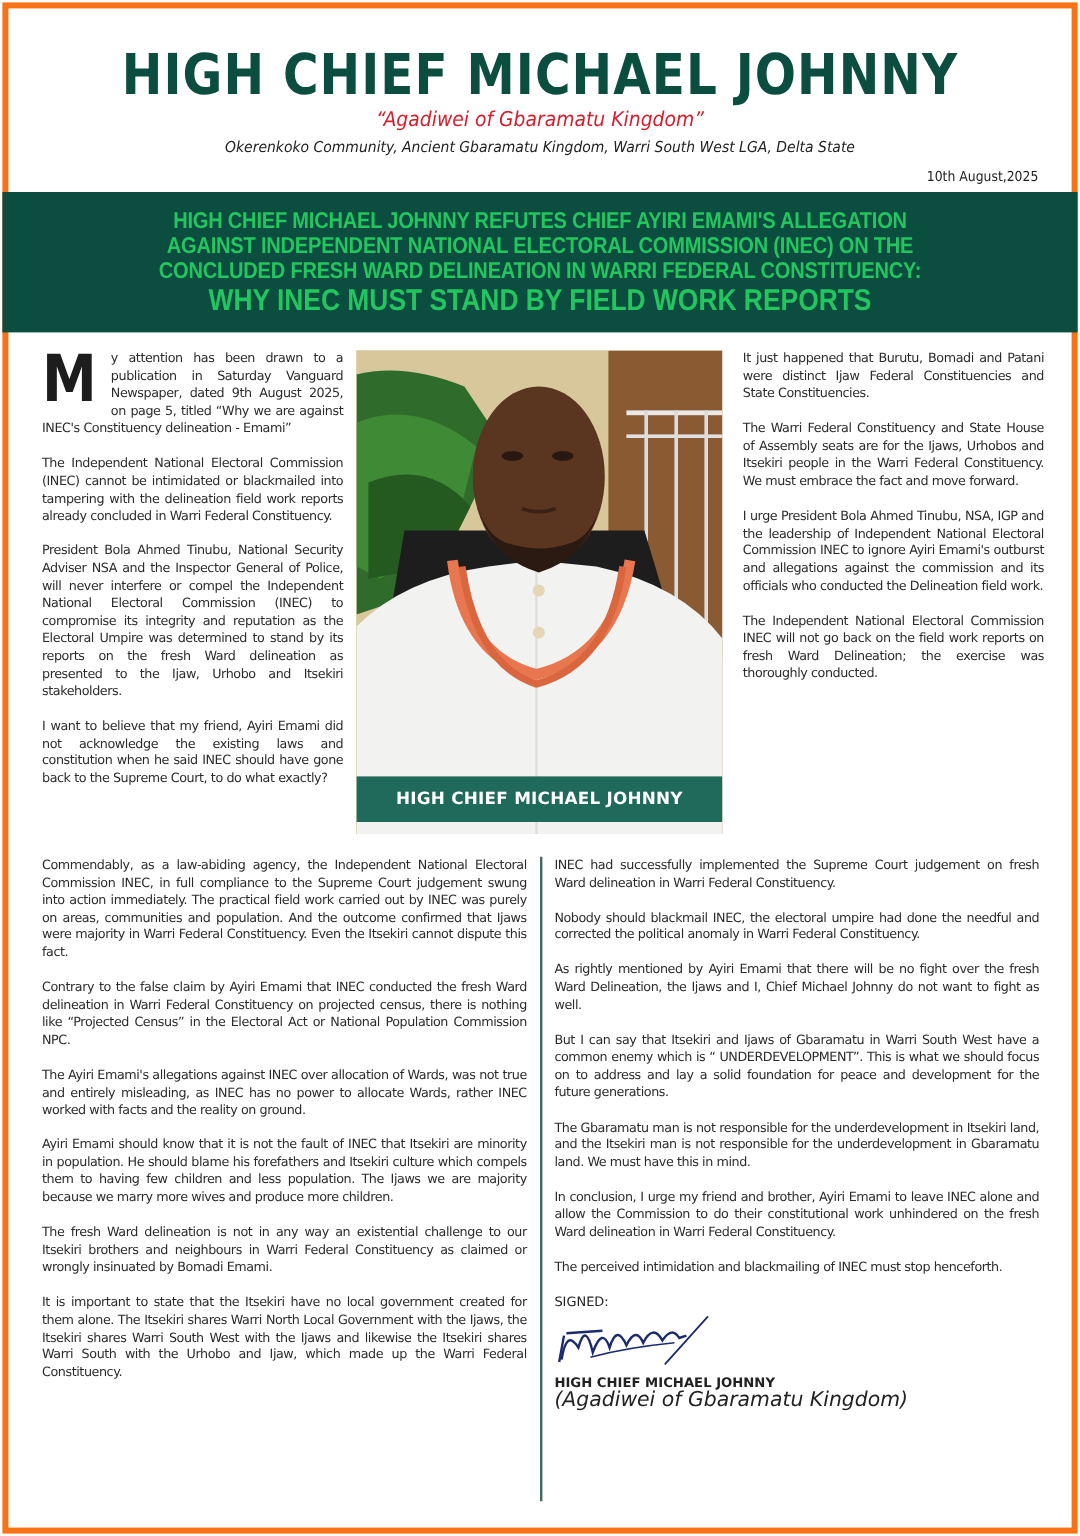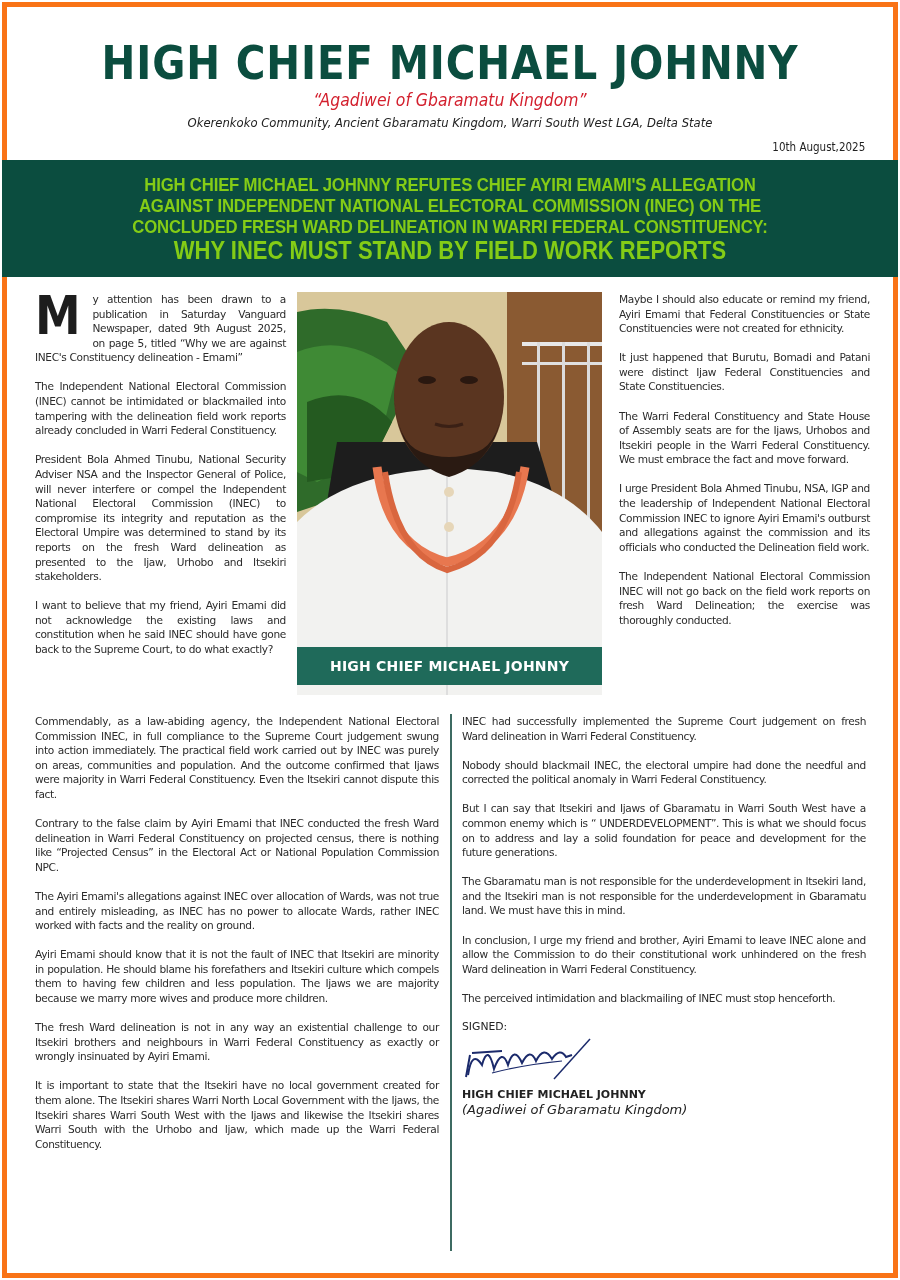--- a/index.html
+++ b/index.html
@@ -24,21 +24,21 @@
     position: absolute; top: 108px; left: 0; width: 100%;
     font-style: italic; font-size: 12.5px; color: #222; transform: scaleX(0.93);
   }
   .mast-date {
     position: absolute; top: 133px; right: 28px;
     font-size: 11.5px; color: #222; transform: scaleX(0.9); transform-origin: right;
   }
 
   .headline-band {
     position: absolute; left: -5px; top: 153px; width: 896px; height: 117px;
-    background: #0b4d3f; color: #84cc16; text-align: center; padding-top: 14px;
+    background: #0b4d3f; color: #22c55e; text-align: center; padding-top: 14px;
   }
   .hl-line {
     font-family: "Liberation Sans", sans-serif; font-weight: bold; font-size: 19px;
     line-height: 21px; letter-spacing: -0.2px; transform: scaleX(0.88); white-space: nowrap;
   }
   .hl-sub {
     font-family: "Liberation Sans", sans-serif; font-weight: bold; font-size: 25px;
     line-height: 27px; transform: scaleX(0.88); white-space: nowrap;
   }
 
@@ -68,21 +68,21 @@
 
   .col-bl { position: absolute; left: 28px; top: 707px; width: 404px; }
   .col-br { position: absolute; left: 455px; top: 707px; width: 404px; }
   .divider {
     position: absolute; left: 443px; top: 707px; width: 2px; height: 537px; background: #3d6b62;
   }
 
   .signed-label { font-size: 10.8px; color: #222; margin-top: 4px; }
   .signature { margin: 2px 0 4px 0; height: 48px; }
   .sig-name { font-weight: bold; font-size: 11px; color: #222; line-height: 15px; }
-  .sig-line { font-style: italic; font-size: 13px; color: #222; line-height: 15.5px; }
+  .sig-line { font-style: italic; font-size: 17px; color: #222; line-height: 15.5px; }
 </style>
 </head>
 <body>
 
 <div class="frame">
 
   <div class="masthead">
     <div class="mast-name">HIGH CHIEF MICHAEL JOHNNY</div>
     <div class="mast-title">“Agadiwei of Gbaramatu Kingdom”</div>
     <div class="mast-address">Okerenkoko Community, Ancient Gbaramatu Kingdom, Warri South West LGA, Delta State</div>
@@ -125,41 +125,41 @@
       <ellipse cx="130" cy="88" rx="9" ry="4" fill="#2a1810"></ellipse>
       <ellipse cx="172" cy="88" rx="9" ry="4" fill="#2a1810"></ellipse>
       <path d="M138 132 Q152 137 166 132" stroke="#3a2015" stroke-width="3" fill="none"></path>
       <path d="M80 175 Q90 255 150 270 Q215 255 228 175" stroke="#e8774f" stroke-width="9" fill="none"></path>
       <path d="M88 180 Q100 262 150 278 Q210 262 222 180" stroke="#d9663f" stroke-width="6" fill="none"></path>
     </svg>
     <div class="photo-caption">HIGH CHIEF MICHAEL JOHNNY</div>
   </div>
 
   <div class="col-right">
-    <p class="para">Maybe I should also educate or remind my friend, Ayiri Emami that Federal Constituencies or State Constituencies were not created for ethnicity.</p>
     <p class="para">It just happened that Burutu, Bomadi and Patani were distinct Ijaw Federal Constituencies and State Constituencies.</p>
     <p class="para">The Warri Federal Constituency and State House of Assembly seats are for the Ijaws, Urhobos and Itsekiri people in the Warri Federal Constituency. We must embrace the fact and move forward.</p>
     <p class="para">I urge President Bola Ahmed Tinubu, NSA, IGP and the leadership of Independent National Electoral Commission INEC to ignore Ayiri Emami's outburst and allegations against the commission and its officials who conducted the Delineation field work.</p>
     <p class="para">The Independent National Electoral Commission INEC will not go back on the field work reports on fresh Ward Delineation; the exercise was thoroughly conducted.</p>
   </div>
 
   <div class="col-bl">
     <p class="para">Commendably, as a law-abiding agency, the Independent National Electoral Commission INEC, in full compliance to the Supreme Court judgement swung into action immediately. The practical field work carried out by INEC was purely on areas, communities and population. And the outcome confirmed that Ijaws were majority in Warri Federal Constituency. Even the Itsekiri cannot dispute this fact.</p>
     <p class="para">Contrary to the false claim by Ayiri Emami that INEC conducted the fresh Ward delineation in Warri Federal Constituency on projected census, there is nothing like “Projected Census” in the Electoral Act or National Population Commission NPC.</p>
     <p class="para">The Ayiri Emami's allegations against INEC over allocation of Wards, was not true and entirely misleading, as INEC has no power to allocate Wards, rather INEC worked with facts and the reality on ground.</p>
     <p class="para">Ayiri Emami should know that it is not the fault of INEC that Itsekiri are minority in population. He should blame his forefathers and Itsekiri culture which compels them to having few children and less population. The Ijaws we are majority because we marry more wives and produce more children.</p>
-    <p class="para">The fresh Ward delineation is not in any way an existential challenge to our Itsekiri brothers and neighbours in Warri Federal Constituency as exactly or wrongly insinuated by Ayiri Emami.</p>
+    <p class="para">The fresh Ward delineation is not in any way an existential challenge to our Itsekiri brothers and neighbours in Warri Federal Constituency as claimed or wrongly insinuated by Bomadi Emami.</p>
     <p class="para">It is important to state that the Itsekiri have no local government created for them alone. The Itsekiri shares Warri North Local Government with the Ijaws, the Itsekiri shares Warri South West with the Ijaws and likewise the Itsekiri shares Warri South with the Urhobo and Ijaw, which made up the Warri Federal Constituency.</p>
   </div>
 
   <div class="divider"></div>
 
   <div class="col-br">
     <p class="para">INEC had successfully implemented the Supreme Court judgement on fresh Ward delineation in Warri Federal Constituency.</p>
     <p class="para">Nobody should blackmail INEC, the electoral umpire had done the needful and corrected the political anomaly in Warri Federal Constituency.</p>
+    <p class="para">As rightly mentioned by Ayiri Emami that there will be no fight over the fresh Ward Delineation, the Ijaws and I, Chief Michael Johnny do not want to fight as well.</p>
     <p class="para">But I can say that Itsekiri and Ijaws of Gbaramatu in Warri South West have a common enemy which is “ UNDERDEVELOPMENT”. This is what we should focus on to address and lay a solid foundation for peace and development for the future generations.</p>
     <p class="para">The Gbaramatu man is not responsible for the underdevelopment in Itsekiri land, and the Itsekiri man is not responsible for the underdevelopment in Gbaramatu land. We must have this in mind.</p>
     <p class="para">In conclusion, I urge my friend and brother, Ayiri Emami to leave INEC alone and allow the Commission to do their constitutional work unhindered on the fresh Ward delineation in Warri Federal Constituency.</p>
     <p class="para">The perceived intimidation and blackmailing of INEC must stop henceforth.</p>
 
     <div>
       <div class="signed-label">SIGNED:</div>
       <div class="signature">
         <svg width="140" height="48" viewBox="0 0 140 48">
           <path d="M6 40 Q10 14 20 30 Q26 8 32 34 Q40 12 46 30 Q52 10 60 28 Q68 12 74 26 Q82 10 90 24 Q98 12 104 22 L110 20" stroke="#1b2a6b" stroke-width="2" fill="none"></path>

